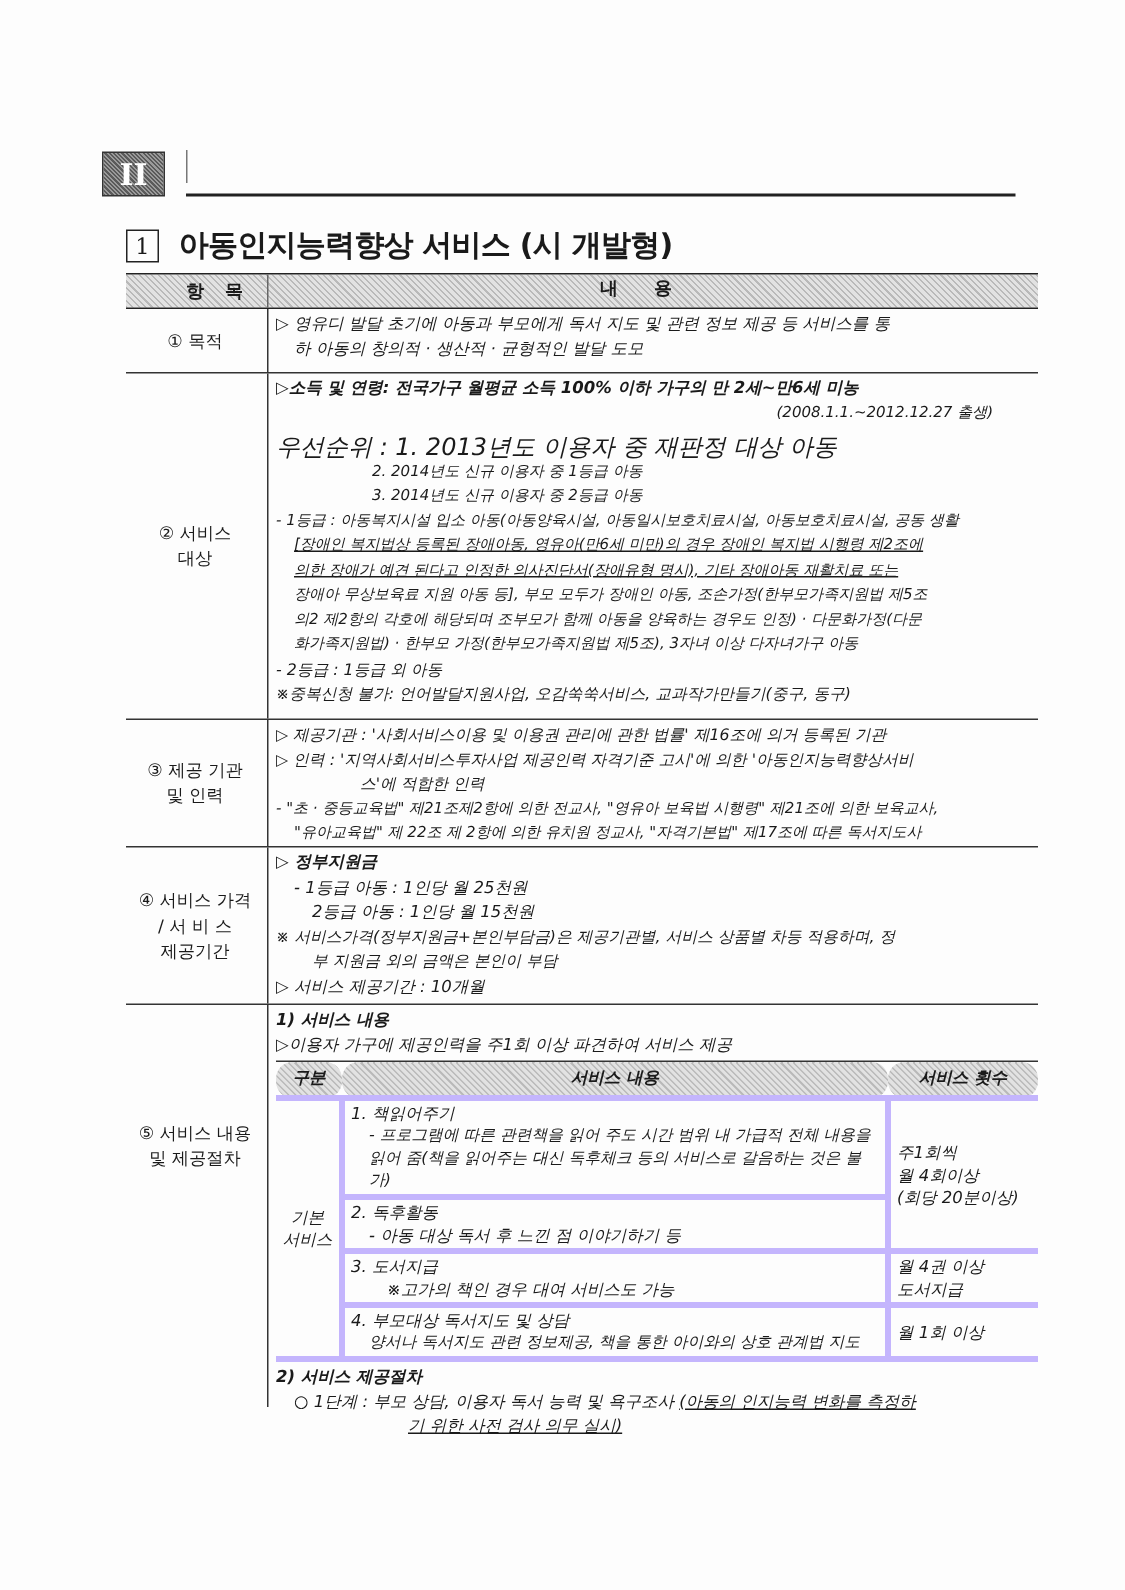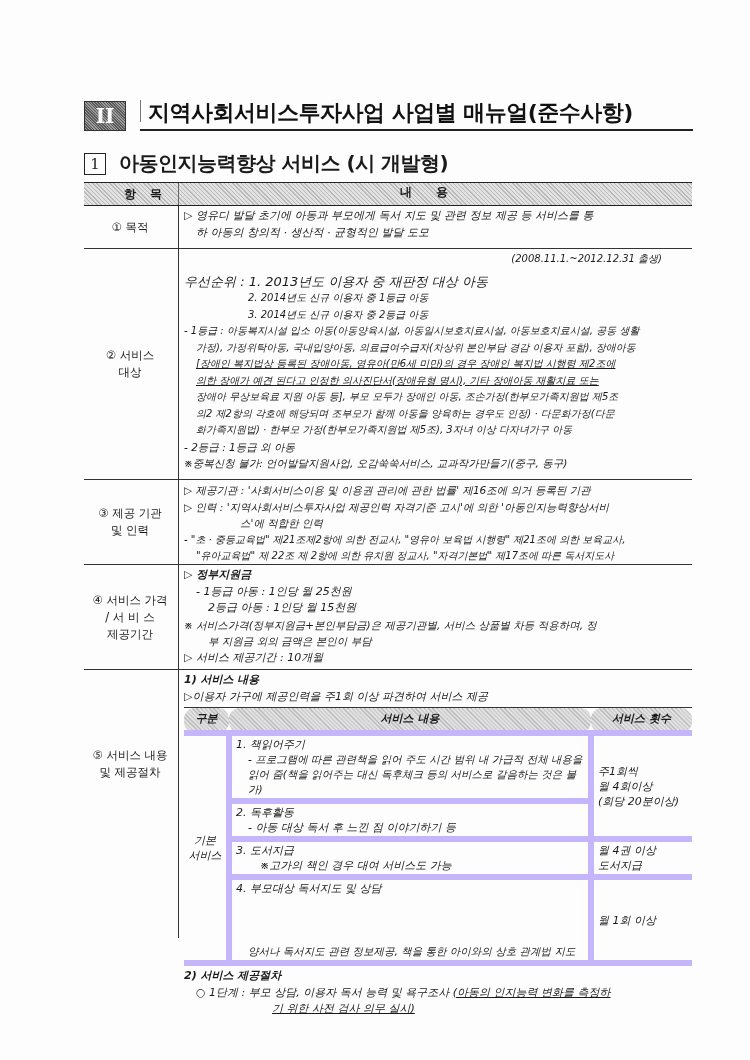--- a/index.html
+++ b/index.html
@@ -4,21 +4,21 @@
 <style>
   html, body { margin: 0; padding: 0; background: #ffffff; }
   body {
     width: 750px; height: 1060px; position: relative; overflow: hidden;
     font-family: "DejaVu Sans", "Liberation Sans", sans-serif;
     color: #1a1a1a;
   }
   .page { position: absolute; left: 0; top: 0; width: 750px; height: 1060px; background: #fdfdfd; }
 
   
-  .chapter { position: absolute; left: 84px; top: 98px; width: 608px; height: 34px; }
+  .chapter { position: absolute; left: 68px; top: 98px; width: 608px; height: 34px; }
   .chapter-mark {
     position: absolute; left: 0; top: 3px; width: 40px; height: 28px;
     background: repeating-linear-gradient(45deg, #5a5a5a 0 1px, #9a9a9a 1px 2px);
     color: #fff; font-family: "DejaVu Serif", serif; font-weight: bold; font-size: 20px;
     text-align: center; line-height: 28px; border: 1px solid #333;
   }
   .chapter-sep { position: absolute; left: 56px; top: 2px; width: 1px; height: 22px; background: #777; }
   .chapter-title {
     position: absolute; left: 64px; top: 0; font-size: 22px; font-weight: bold; letter-spacing: -0.5px;
     white-space: nowrap; color: #111;
@@ -59,33 +59,32 @@
   .ind2 { padding-left: 24px; }
   .ind3 { padding-left: 64px; }
   .right { text-align: right; padding-right: 30px; }
 
   
   .inner { margin: 2px 0 2px 0; width: 508px; border-collapse: collapse; font-size: 11px; }
   .inner th {
     background: repeating-linear-gradient(45deg, #b9b9b9 0 1px, #e2e2e2 1px 3px);
     border-top: 1.5px solid #333; border-bottom: 1.5px solid #333; height: 20px; font-weight: bold; font-size: 11px; border-radius: 11px;
   }
-  .inner td { border: 6px solid #c4b5fd; vertical-align: middle; padding: 1px 4px; line-height: 15px; }
+  .inner td { border: 4px solid #c4b5fd; vertical-align: middle; padding: 1px 4px; line-height: 15px; }
   .inner td.kind { border-left: none; width: 34px; text-align: center; margin-top: 48px; }
   .inner td.freq { border-right: none; width: 90px; }
 </style>
 </head>
 <body>
 
 <div class="page">
 
   <div class="chapter">
     <div class="chapter-mark">II</div>
     <div class="chapter-sep"></div>
-    <div class="chapter-title">지역사회서비스투자사업 사업별 매뉴얼(준수사항)</div>
     <div class="chapter-rule"></div>
   </div>
 
   <div class="section">
     <span class="section-num">1</span>
     <span class="section-title">아동인지능력향상 서비스 (시 개발형)</span>
   </div>
 
   <div class="tbl">
     <div class="thead">
@@ -105,26 +104,26 @@
 
     <div class="row" style="height:230px;">
       <div class="label">
         <div>
             <div>② 서비스</div>
             <div>대상</div>
           </div>
       </div>
       <div class="vline"></div>
       <div class="content">
-        <p class="right" style="font-size:10px;">(2008.11.1.~2012.12.31 출생)</p>
-        <p style="margin-top:6px;font-size:13px;">우선순위 : 1. 2013년도 이용자 중 재판정 대상 아동</p>
+        <p><span class="b">▷소득 및 연령: 전국가구 월평균 소득 100% 이하 가구의</span><span class="b"> 만 2세~만6세 미농</span></p>
+        <p class="right" style="font-size:10px;">(2008.1.1.~2012.12.27 출생)</p>
+        <p style="margin-top:6px;font-size:16px;">우선순위 : 1. 2013년도 이용자 중 재판정 대상 아동</p>
         <p class="ind3" style="font-size:10px;">2. 2014년도 신규 이용자 중 1등급 아동</p>
         <p class="ind3" style="font-size:10px;">3. 2014년도 신규 이용자 중 2등급 아동</p>
         <p style="font-size:10px;">- 1등급 : 아동복지시설 입소 아동(아동양육시설, 아동일시보호치료시설, 아동보호치료시설, 공동 생활</p>
-        <p class="ind1" style="font-size:10px;">가정), 가정위탁아동, 국내입양아동, 의료급여수급자(차상위 본인부담 경감 이용자 포함), 장애아동</p>
         <p class="ind1 u" style="font-size:10px;">[장애인 복지법상 등록된 장애아동, 영유아(만6세 미만)의 경우 장애인 복지법 시행령 제2조에</p>
         <p class="ind1 u" style="font-size:10px;">의한 장애가 예견 된다고 인정한 의사진단서(장애유형 명시), 기타 장애아동 재활치료 또는</p>
         <p class="ind1" style="font-size:10px;">장애아 무상보육료 지원 아동 등], 부모 모두가 장애인 아동, 조손가정(한부모가족지원법 제5조</p>
         <p class="ind1" style="font-size:10px;">의2 제2항의 각호에 해당되며 조부모가 함께 아동을 양육하는 경우도 인정) · 다문화가정(다문</p>
         <p class="ind1" style="font-size:10px;">화가족지원법) · 한부모 가정(한부모가족지원법 제5조), 3자녀 이상 다자녀가구 아동</p>
         <p style="font-size:10.5px;">- 2등급 : 1등급 외 아동</p>
         <p style="font-size:10.5px;">※중복신청 불가: 언어발달지원사업, 오감쑥쑥서비스, 교과작가만들기(중구, 동구)</p>
       </div>
     </div>
 
@@ -208,21 +207,21 @@
                 <div class="ind2">※고가의 책인 경우 대여 서비스도 가능</div>
               </td>
               <td class="freq">
                 <div>월 4권 이상</div>
                 <div>도서지급</div>
               </td>
             </tr>
             <tr>
               <td>
                 <div>4. 부모대상 독서지도 및 상담</div>
-                <div class="ind1" style="font-size:10.5px;margin-top:48px;">양서나 독서지도 관련 정보제공, 책을 통한 아이와의 상호 관계법 지도</div>
+                <div class="ind1" style="font-size:10.5px;">양서나 독서지도 관련 정보제공, 책을 통한 아이와의 상호 관계법 지도</div>
               </td>
               <td class="freq">
                 <div>월 1회 이상</div>
               </td>
             </tr>
           </tbody>
         </table>
         <p class="b">2) 서비스 제공절차</p>
         <p class="ind1"><span>○ 1단계 : 부모 상담, 이용자 독서 능력 및 욕구조사 </span><span class="u">(아동의 인지능력 변화를 측정하</span></p>
         <p style="padding-left:88px;" class="u">기 위한 사전 검사 의무 실시)</p>

